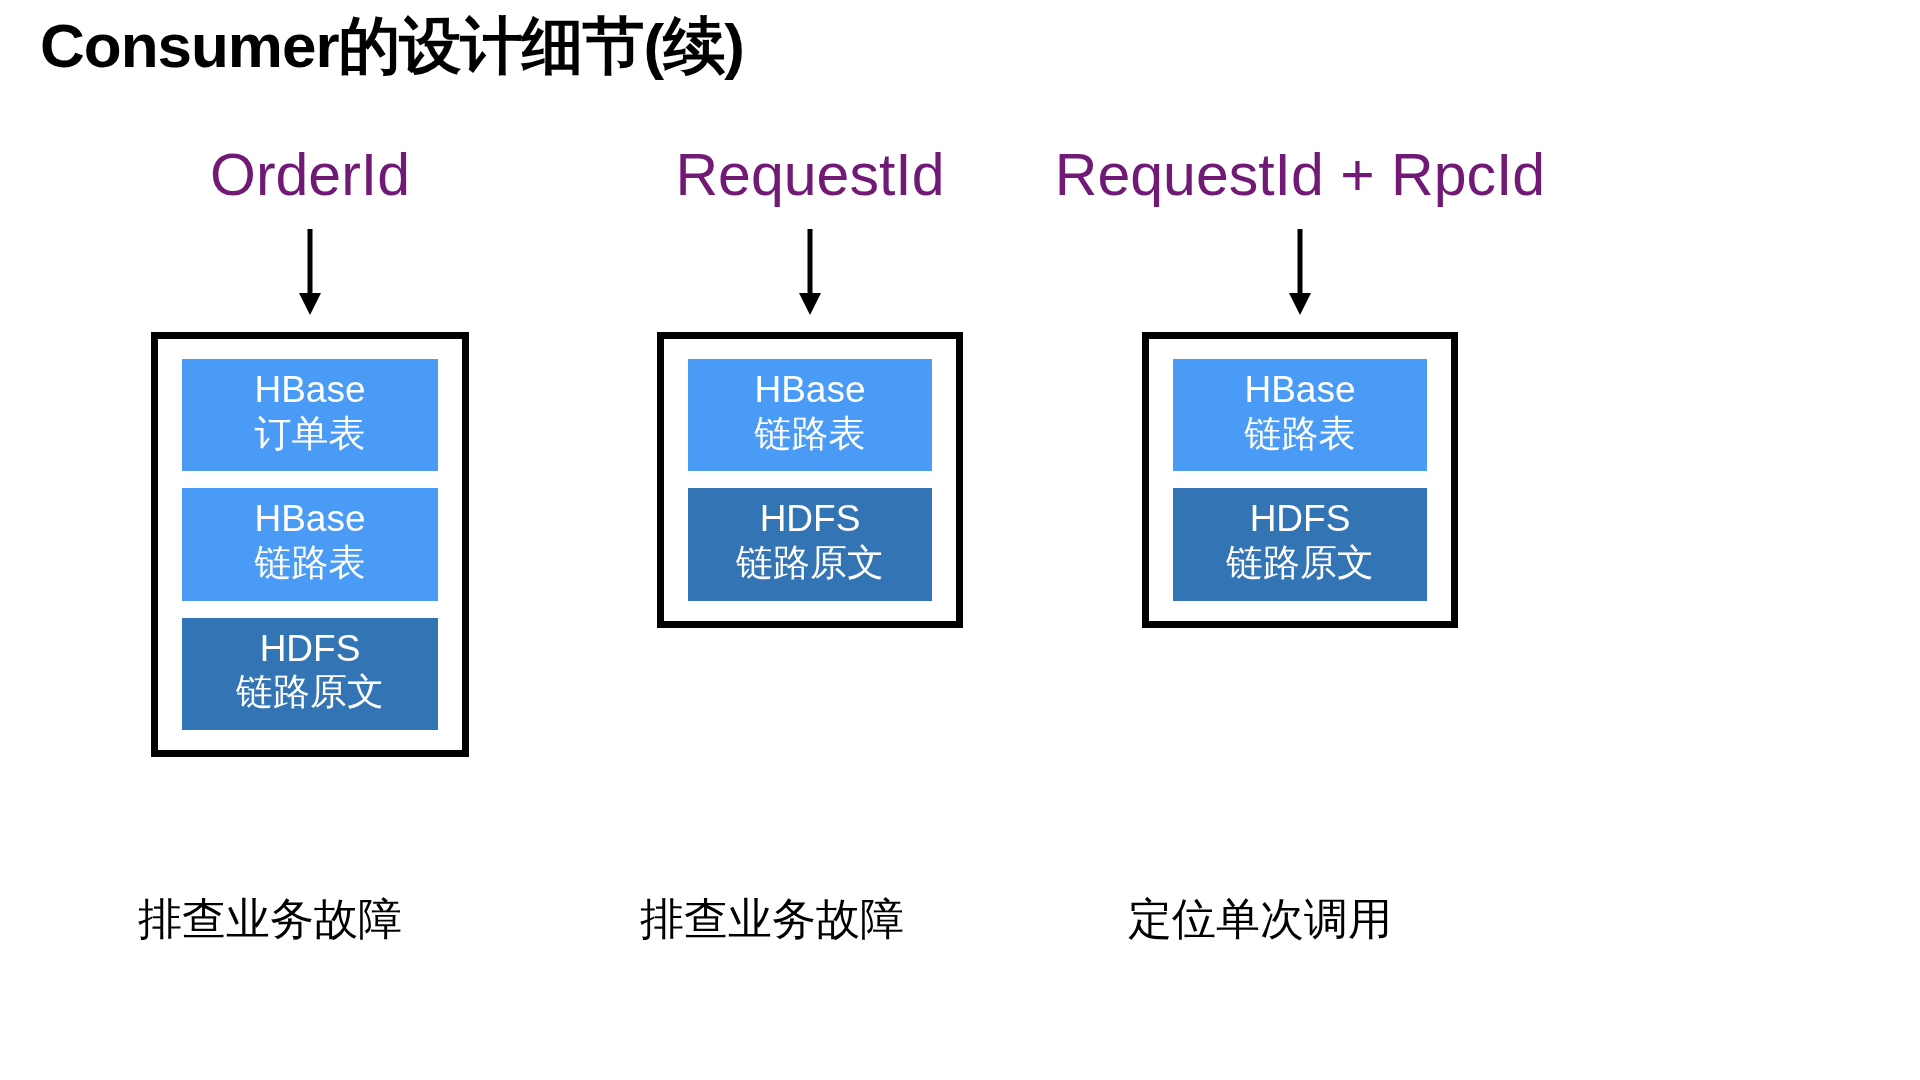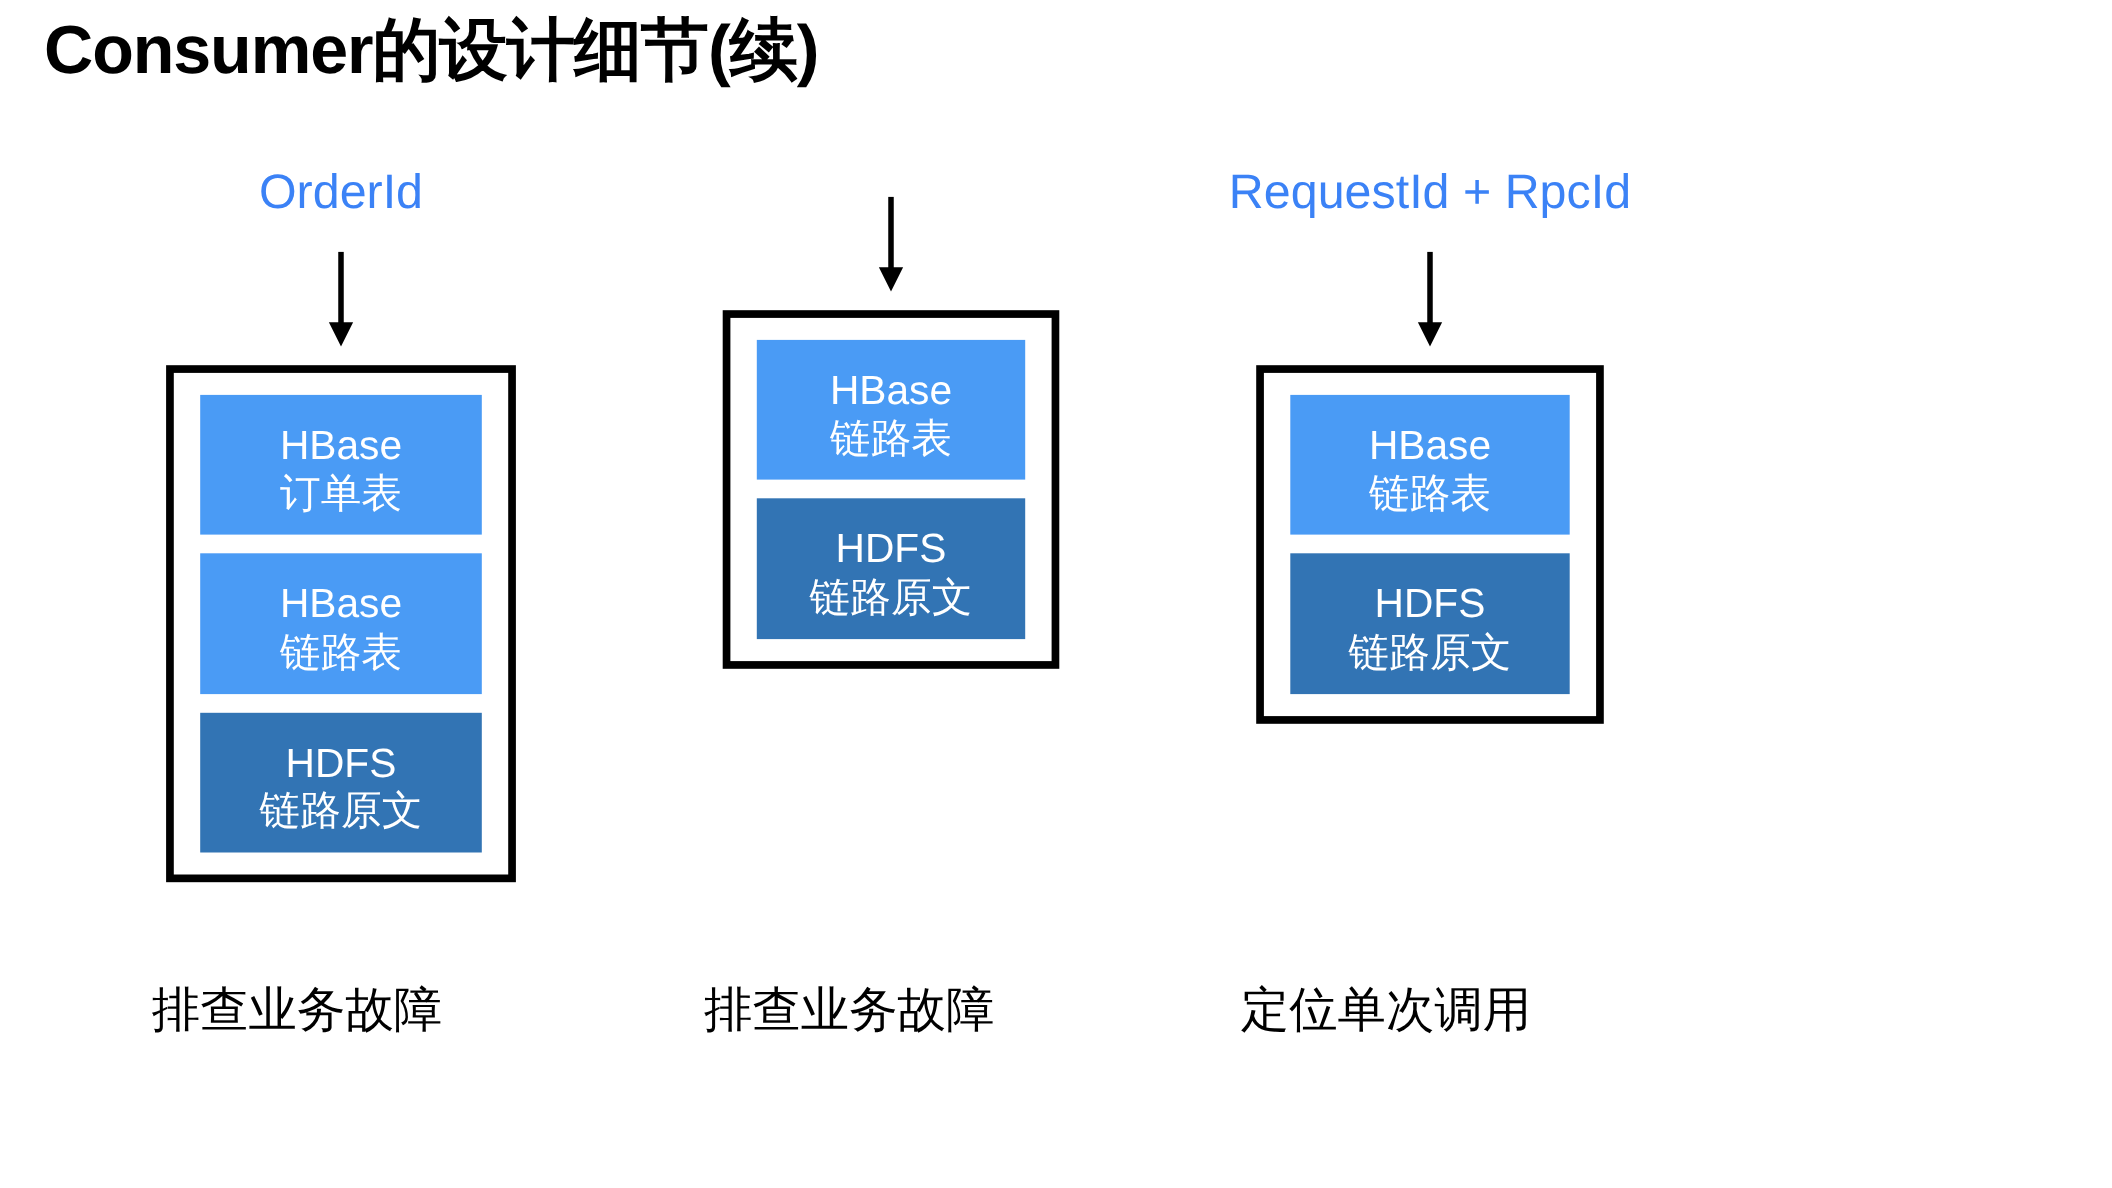--- a/index.html
+++ b/index.html
@@ -36,22 +36,22 @@
     width: 420px;
     display: flex;
     flex-direction: column;
     align-items: center;
   }
   #column-0 { left: 100px; }
   #column-1 { left: 600px; }
   #column-2 { left: 1090px; }
 
   .column-header {
-    font-size: 44px;
-    color: #3b82f6;
+    font-size: 59px;
+    color: #701a75;
     font-weight: normal;
     white-space: nowrap;
     line-height: 1;
     height: 50px;
     display: flex;
     align-items: center;
     justify-content: center;
   }
 
   
@@ -100,21 +100,21 @@
     gap: 17px;
     width: 318px;
   }
   #column-0 .frame { width: 318px; }
   #column-1 .frame { width: 306px; }
   #column-2 .frame { width: 316px; }
 
   
   .store-box {
     box-sizing: border-box;
-    padding: 24px 4px 16px 4px;
+    padding: 9px 4px 16px 4px;
     text-align: center;
     color: #ffffff;
     line-height: 1.18;
   }
   .store-box .store-name {
     display: block;
     font-size: 37px;
     font-weight: 500;
   }
   .store-box .store-desc {
@@ -161,20 +161,21 @@
       <span class="store-desc">链路表</span>
     </div>
     <div class="store-box" id="c0b2" style="background: rgb(50, 116, 180);">
       <span class="store-name">HDFS</span>
       <span class="store-desc">链路原文</span>
     </div>
   </div>
 </div>
 
 <div class="column" id="column-1">
+  <div class="column-header">RequestId</div>
 
   <div class="arrow-wrap">
     <div class="arrow">
       <div class="shaft"></div>
       <div class="head"></div>
     </div>
   </div>
 
   <div class="frame">
     <div class="store-box" id="c1b0" style="background: rgb(74, 155, 245);">

